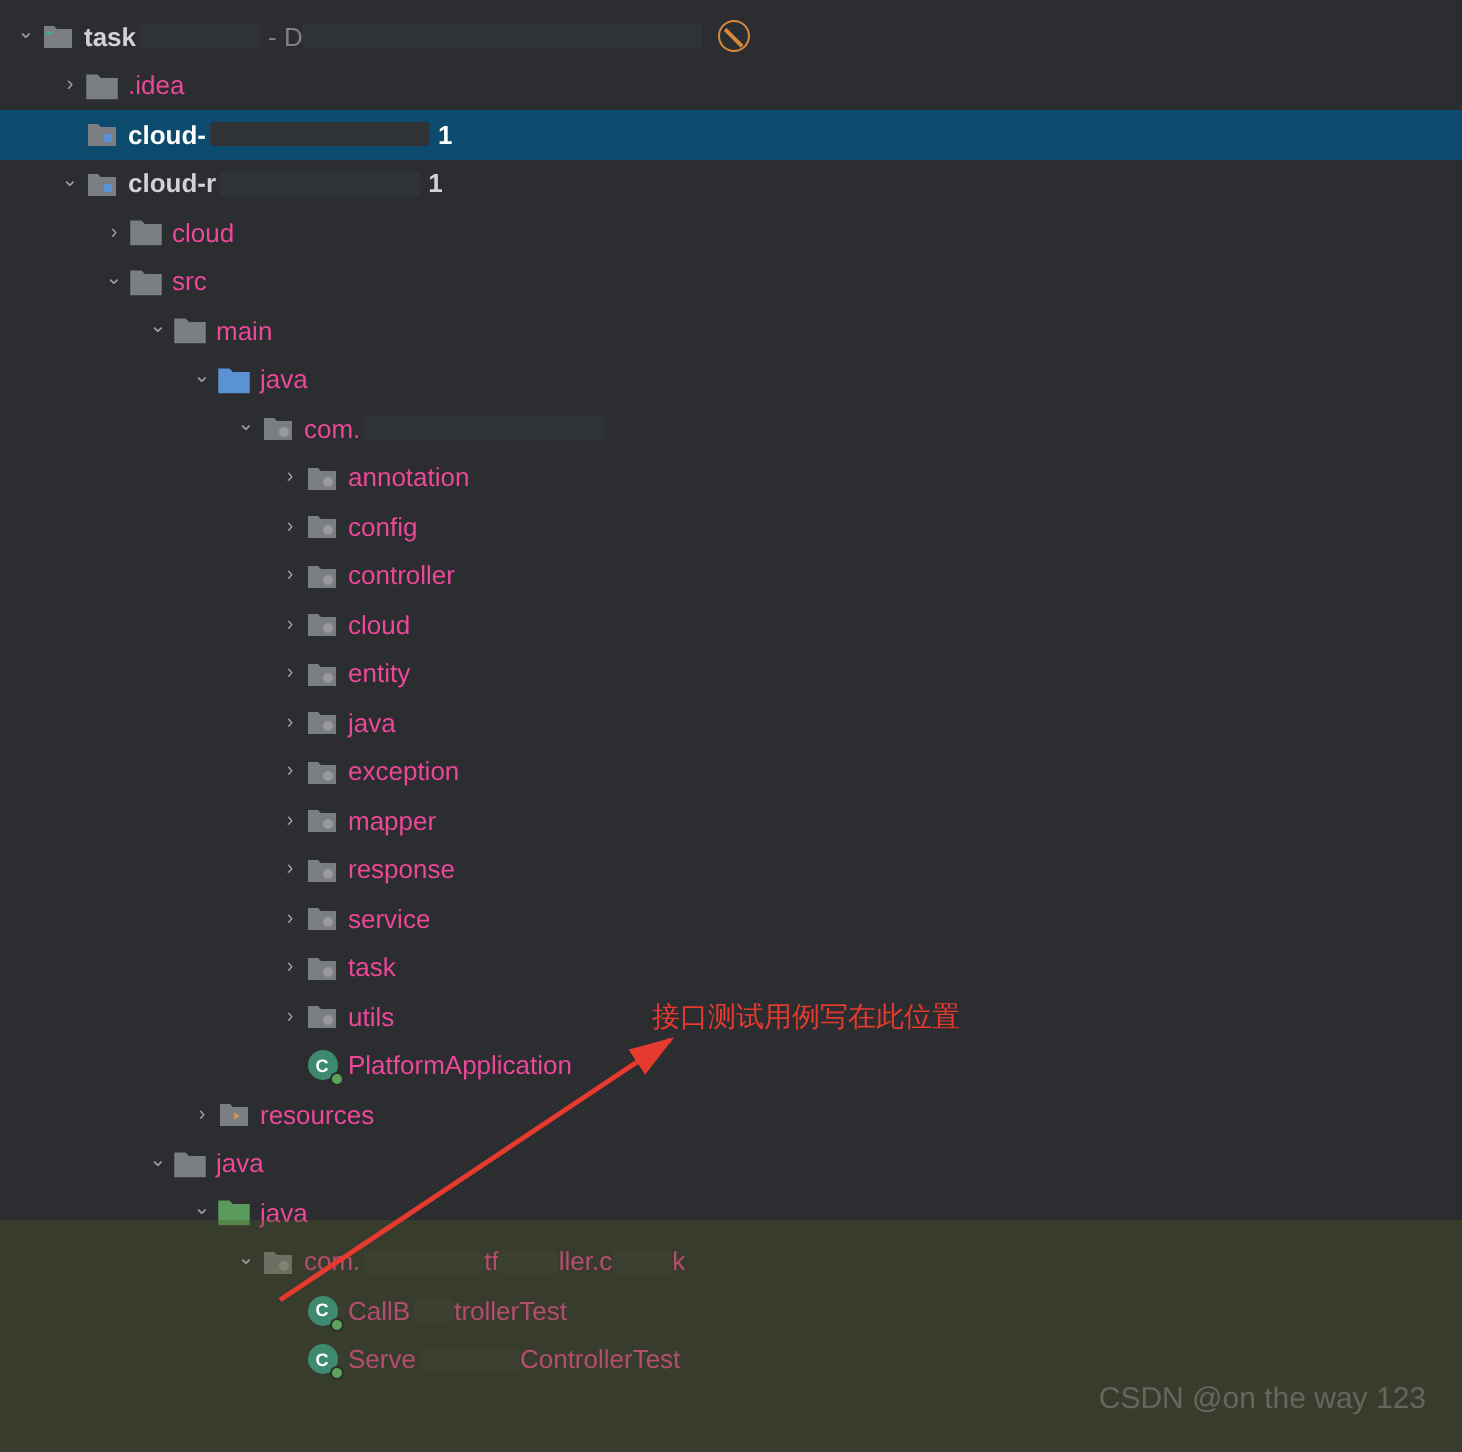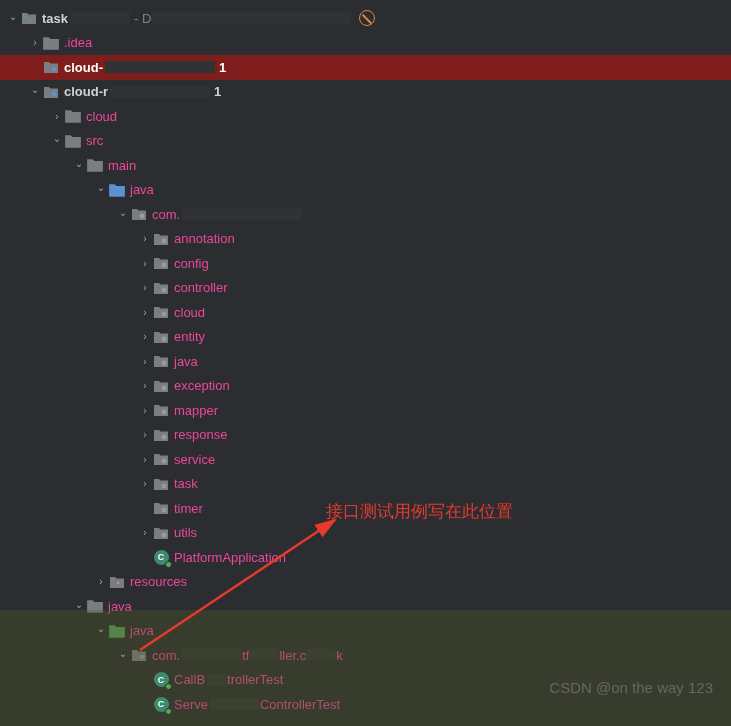--- a/index.html
+++ b/index.html
@@ -12,41 +12,41 @@
   position:relative;
   overflow:hidden;
 }
 .tree { padding-top:6px; }
 .row {
   display:flex; align-items:center;
   height:24.5px;
   white-space:nowrap;
   padding-left:6px;
 }
-.row.selected { background:#7f1d1d; color:#fff; }
+.row.selected { background:#0c4a6e; color:#fff; }
 .chev { width:14px; text-align:center; color:#a0a0a0; font-size:10px; }
 .chev.empty { visibility:hidden; }
 .icon { width:18px; display:flex; align-items:center; justify-content:center; margin-right:4px; }
 .label { color:#ec4899; }
 .row.selected .label { color:#fff; }
 .bold { font-weight:bold; color:#d0d2d5; }
 .redacted { display:inline-block; height:12px; background:#303336; border-radius:2px; vertical-align:middle; }
 .highlight-box {
   position:absolute; left:0; right:0;
   background:rgba(80,90,40,0.35);
   pointer-events:none;
 }
 .annotation-text {
   position:absolute;
-  color:#e73a2e; font-size:17px;
+  color:#e73a2e; font-size:14px;
   font-family:"Microsoft YaHei",sans-serif;
 }
 .arrow-svg { position:absolute; pointer-events:none; }
 .watermark {
-  position:absolute; right:18px; bottom:30px;
+  position:absolute; right:18px; bottom:18px;
   color:rgba(230,230,230,0.25); font-size:15px;
 }
 .path-text { color:#818181; margin-left:4px; }
 .cancel-icon {
   display:inline-flex; width:16px; height:16px;
   border:1.5px solid #d68b3e; border-radius:50%;
   align-items:center; justify-content:center;
   position:relative; margin-left:8px;
 }
 .cancel-icon::after {
@@ -268,30 +268,20 @@
     </div>
     <div class="row" style="padding-left: 138px;">
       <span class="chev">›</span>
       <span class="icon">
         <svg width="16" height="14" viewBox="0 0 16 14">
           <path fill="#7a7d82" d="M1 2h5l1.5 1.5H15V13H1z"></path>
           <circle cx="11" cy="9" r="2.5" fill="#9a9a9a"></circle>
         </svg>
       </span>
       <span class="label">task</span>
-    </div>
-    <div class="row" style="padding-left: 138px;">
-      <span class="chev empty">·</span>
-      <span class="icon">
-        <svg width="16" height="14" viewBox="0 0 16 14">
-          <path fill="#7a7d82" d="M1 2h5l1.5 1.5H15V13H1z"></path>
-          <circle cx="11" cy="9" r="2.5" fill="#9a9a9a"></circle>
-        </svg>
-      </span>
-      <span class="label">timer</span>
     </div>
     <div class="row" style="padding-left: 138px;">
       <span class="chev">›</span>
       <span class="icon">
         <svg width="16" height="14" viewBox="0 0 16 14">
           <path fill="#7a7d82" d="M1 2h5l1.5 1.5H15V13H1z"></path>
           <circle cx="11" cy="9" r="2.5" fill="#9a9a9a"></circle>
         </svg>
       </span>
       <span class="label">utils</span>

